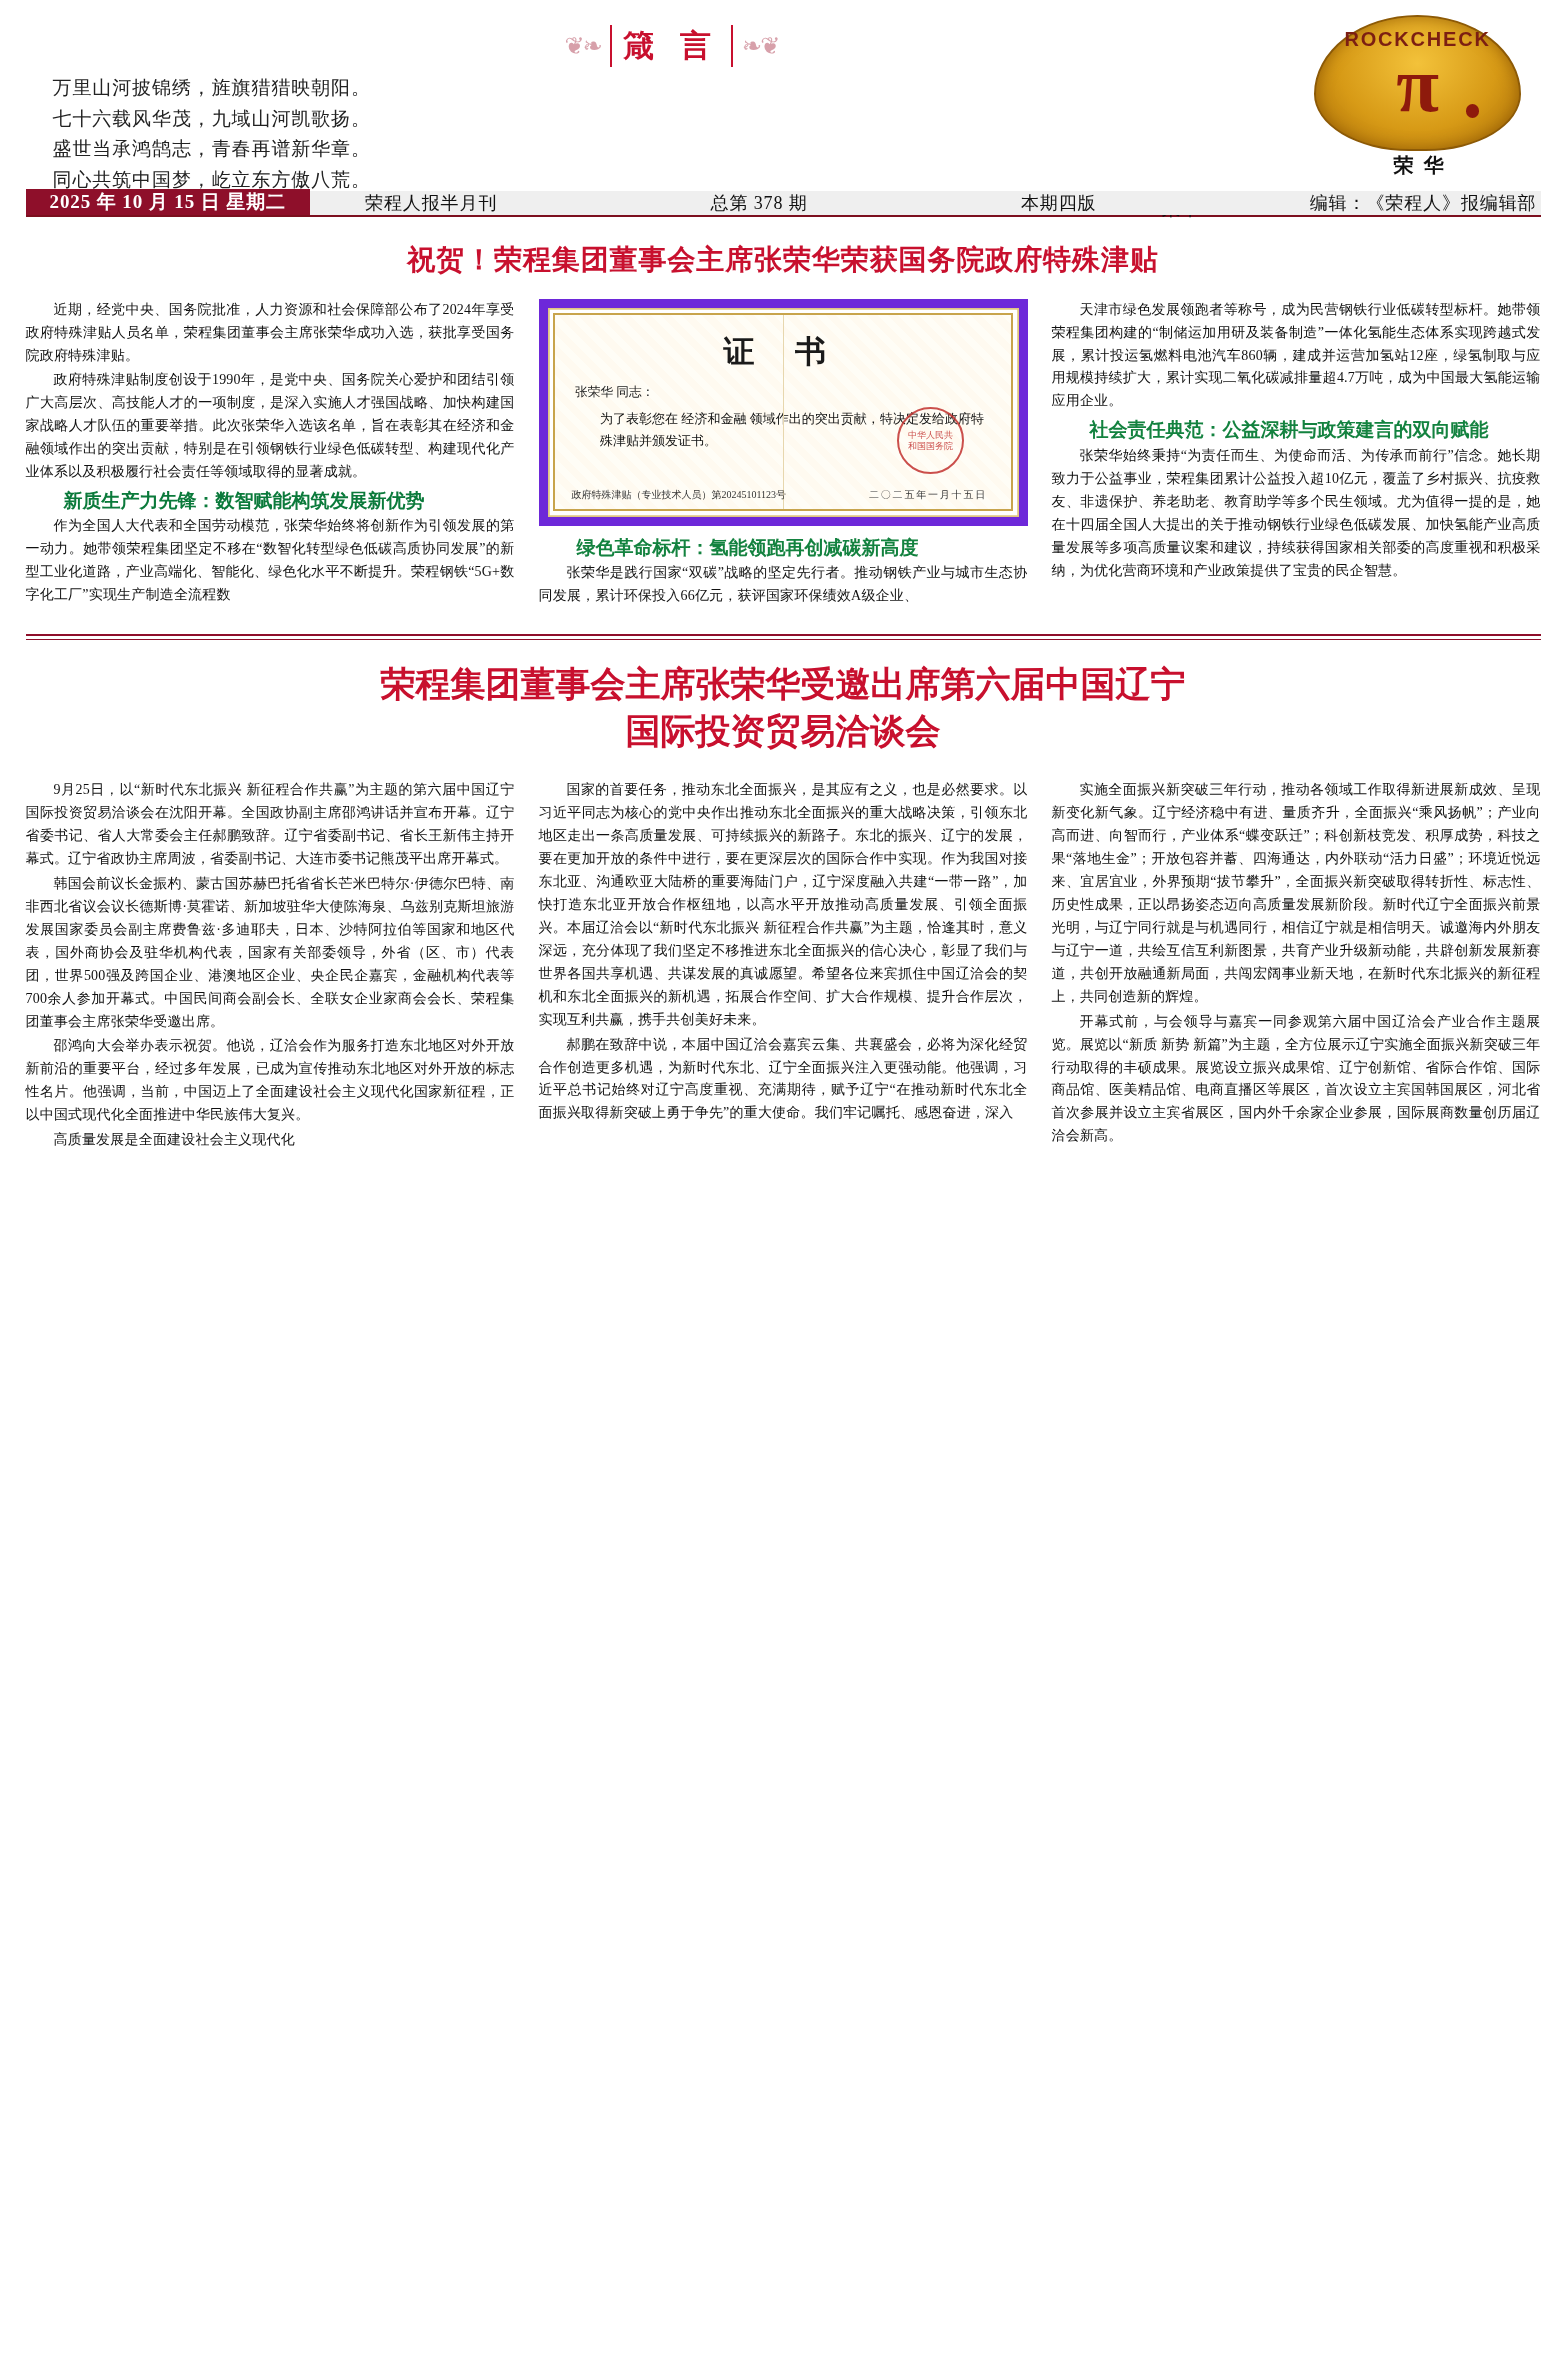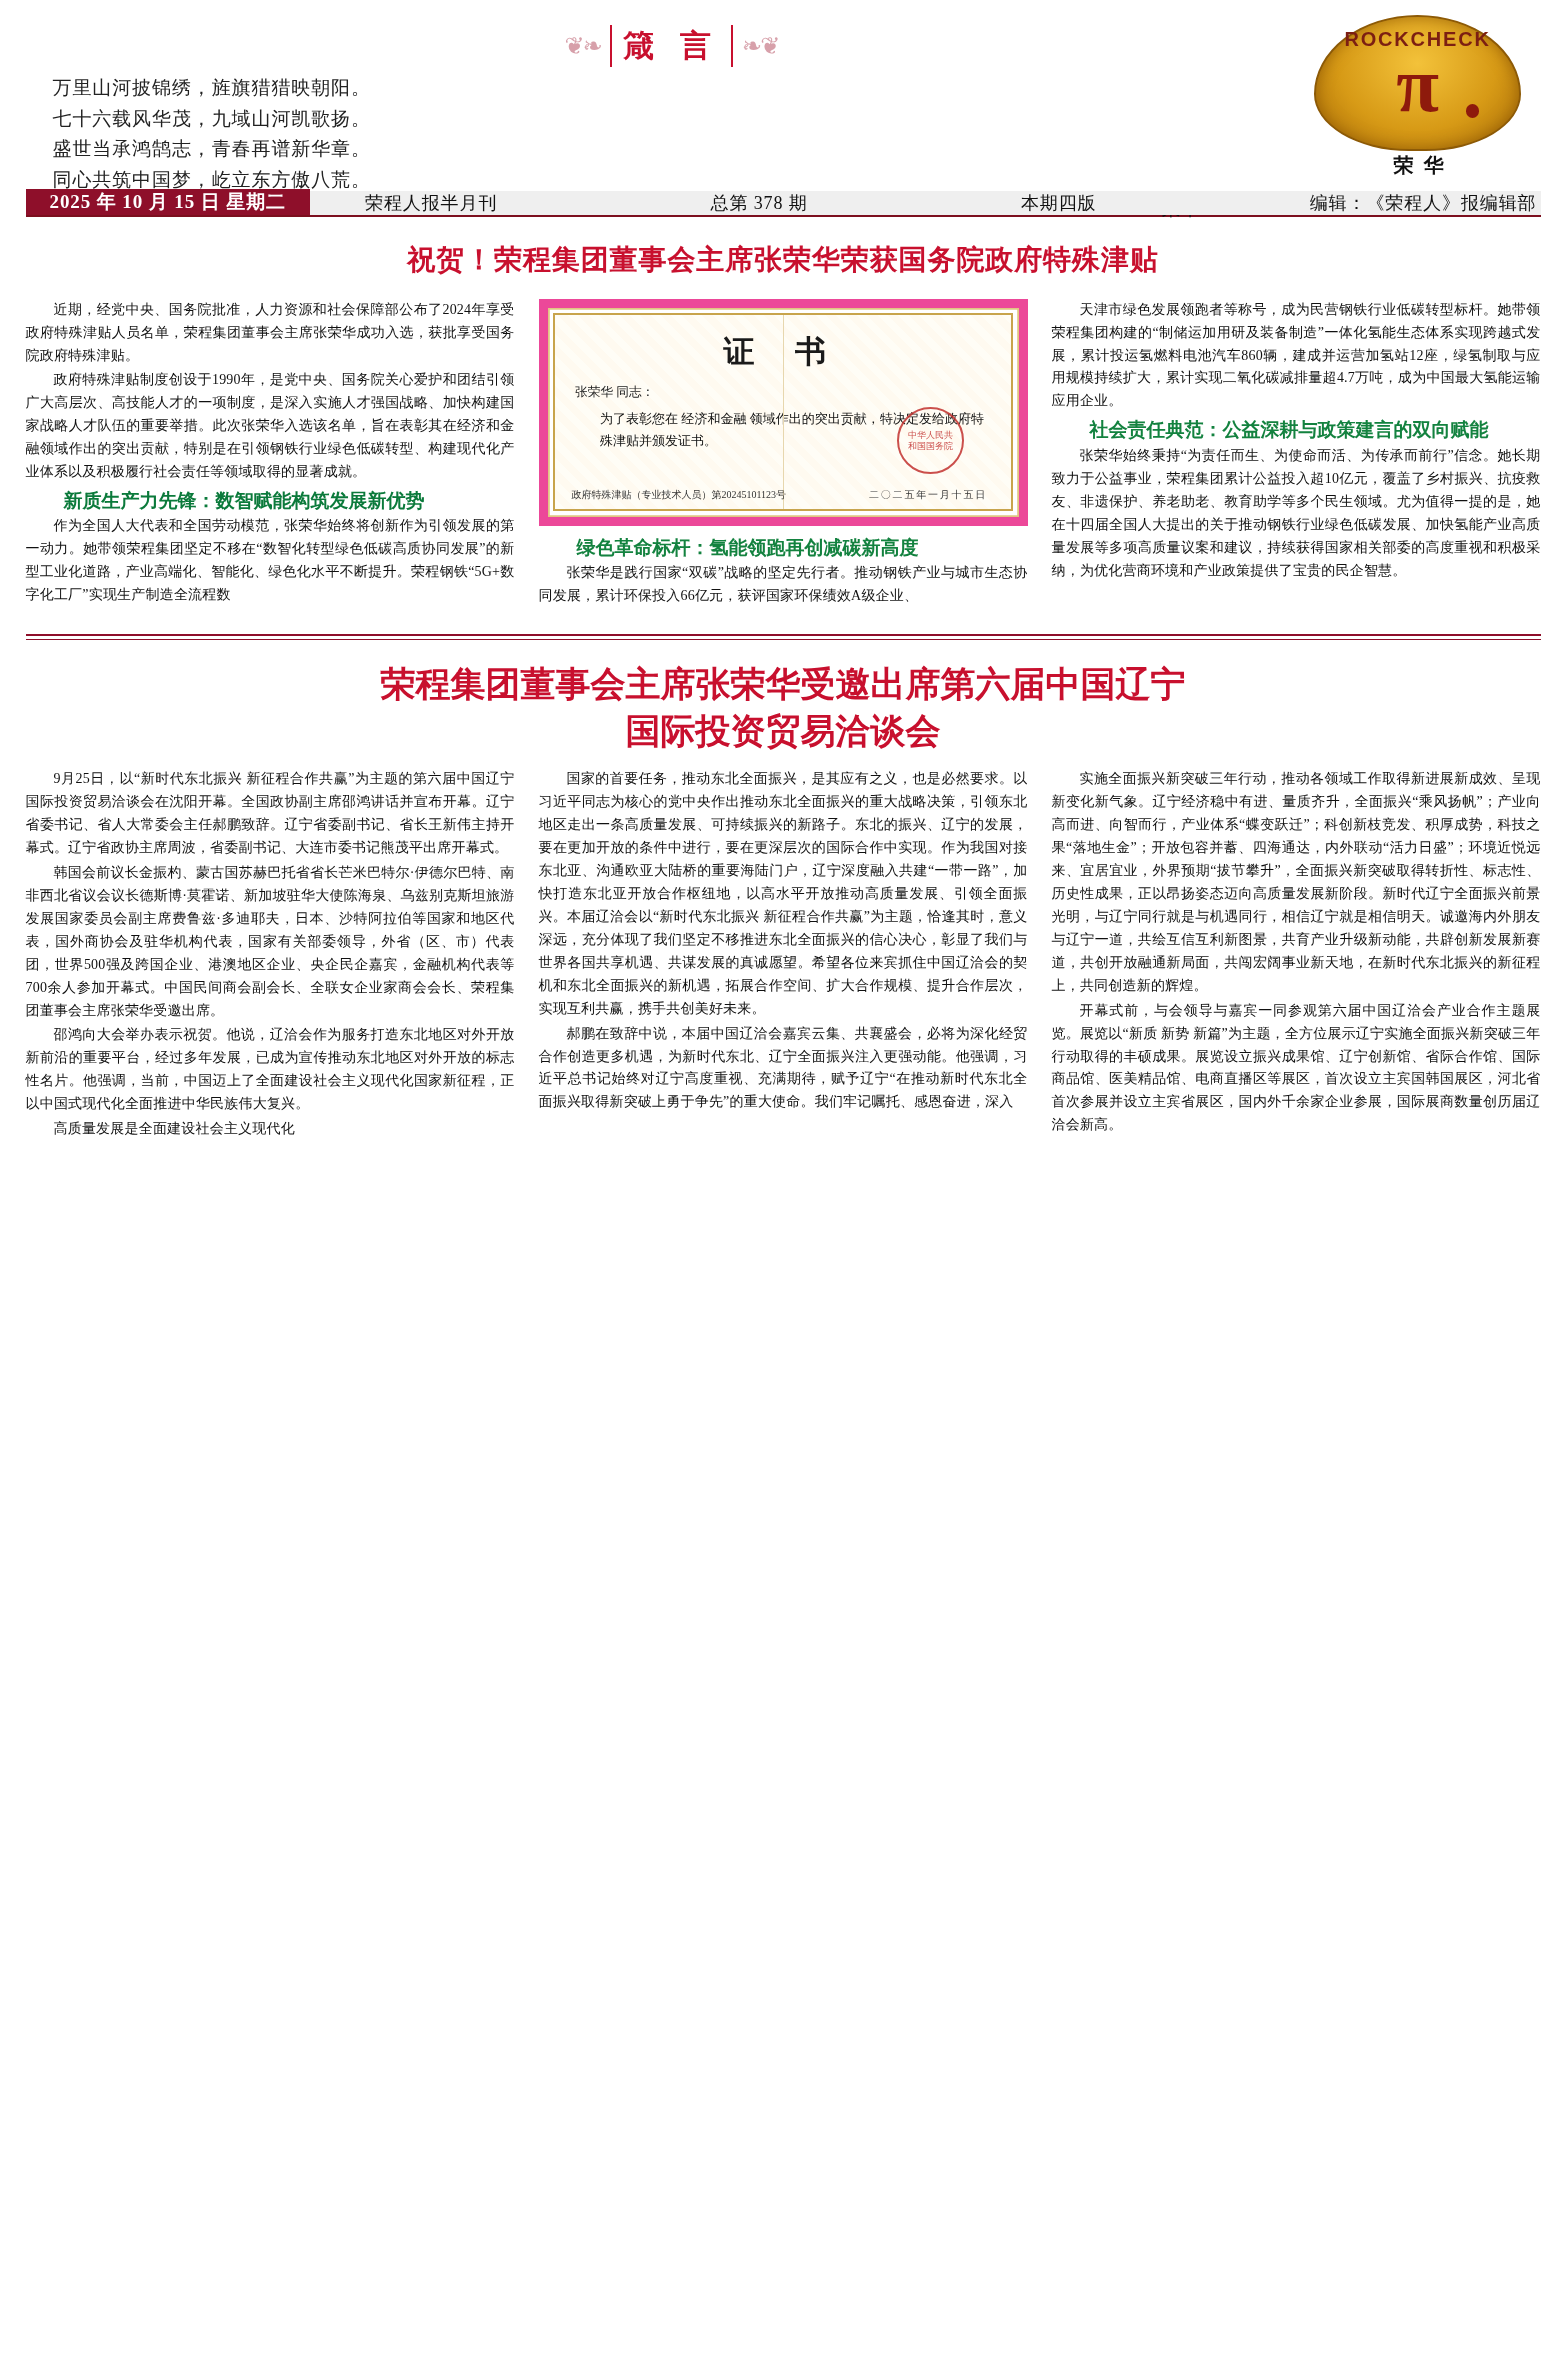--- a/index.html
+++ b/index.html
@@ -85,21 +85,21 @@
   p.body {
     font-size: 14px; line-height: 1.64; text-align: justify; text-justify: inter-ideograph;
     margin: 0 0 1.8px 0; text-indent: 2em; letter-spacing: 0.2px;
   }
   .subhead {
     font-size: 19px; font-weight:700; color:#0b7a3b; margin: 3.6px 0 1.8px 0; text-indent: 2em;
     font-family:"Liberation Sans", sans-serif;
   }
   .subhead.green2 { color:#13823f; }
   .cert {
-    width: 100%; height: 227px; border: 9px solid #ec4899; background:#fff;
+    width: 100%; height: 227px; border: 9px solid #6d28d9; background:#fff;
     margin-bottom: 9px; position:relative; padding: 5.5px;
     box-shadow: 0 0 0 1.8px #e0c682 inset;
   }
   .cert-inner { border: 2.7px double #c8a44c; height: 100%; position:relative; background:
     repeating-linear-gradient(45deg,#fffdf6 0 7.3px,#fffaf0 7.3px 14.6px); overflow:hidden;}
   .cert-title { text-align:center; font-size: 31px; font-weight:700; letter-spacing: 16.4px; margin-top: 16.4px; color:#1a1a1a;}
   .cert-line { font-size: 12.7px; margin: 9px 14.6px 0 20px; line-height:1.7; color:#222; }
   .cert-body { font-size: 13px; margin: 3.6px 27px 0 45px; line-height:1.75; text-align:justify; }
   .cert-foot { position:absolute; left: 16.4px; bottom: 7.3px; font-size: 10px; color:#333; }
   .cert-foot2 { position:absolute; right: 24px; bottom: 7.3px; font-size: 10px; color:#333; letter-spacing:1.8px;}
@@ -110,21 +110,21 @@
   }
   .cert-mid-line { position:absolute; left:50%; top:0; bottom:0; width:0.9px; background:#e7d7ae; }
 
   
   .divider { border-top: 2.7px solid #8e0f2a; margin: 24px 0 0 0; }
   .divider2 { border-top: 0.9px solid #8e0f2a; margin-top: 2.7px; }
 
   
   .headline2 {
     text-align:center; color:#c8102e; font-weight:700; font-size: 35px;
-    line-height:1.35; margin: 20px 0 14px 0; font-family:"Liberation Sans", sans-serif;
+    line-height:1.35; margin: 20px 0 25px 0; font-family:"Liberation Sans", sans-serif;
   }
 </style>
 </head>
 <body>
 
 <div class="page">
 
   <div class="masthead">
 
     <div class="motto">

